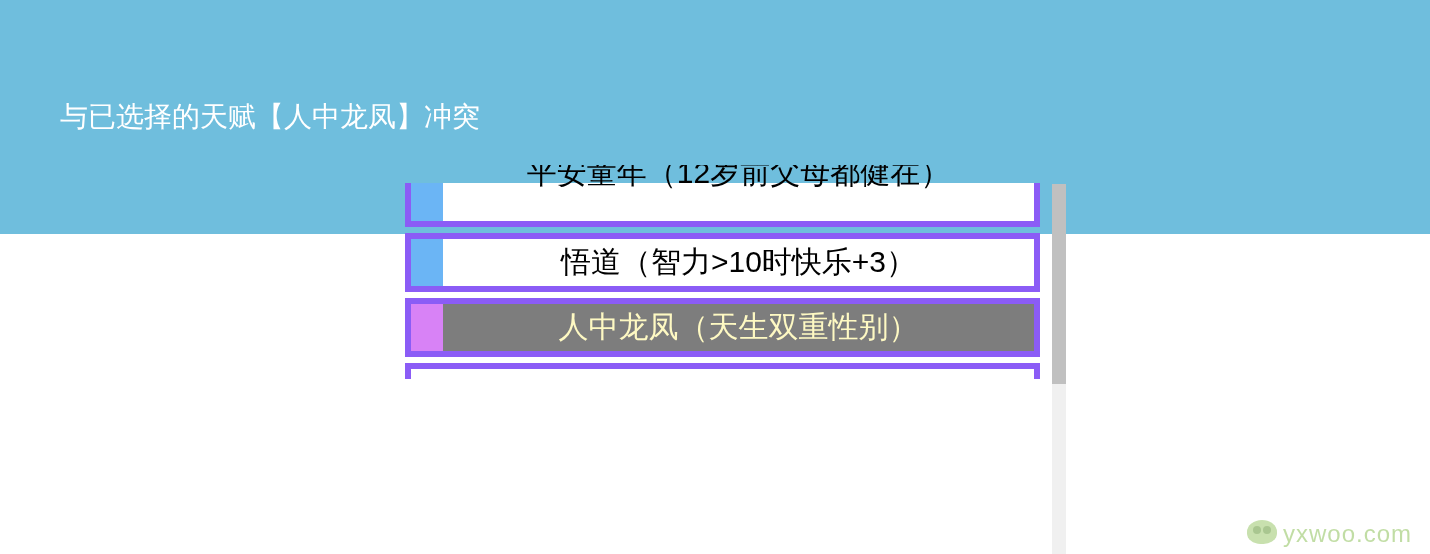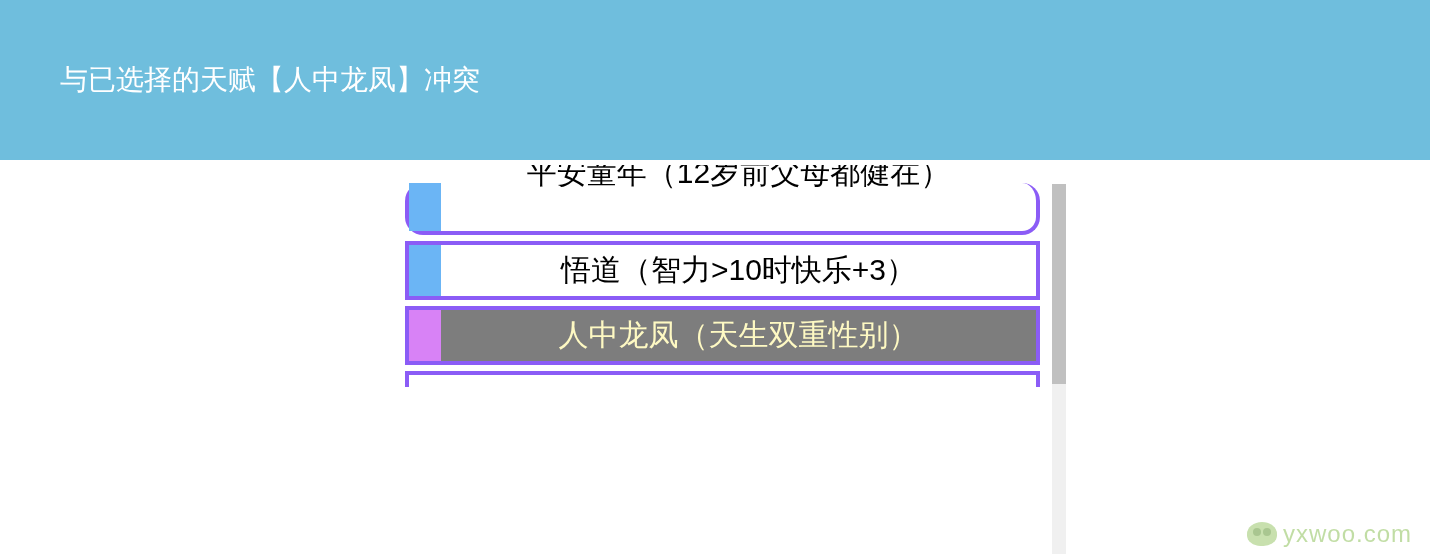--- a/index.html
+++ b/index.html
@@ -11,48 +11,47 @@
       font-family: "Microsoft YaHei", "PingFang SC", sans-serif;
       background: #ffffff;
       width: 1430px;
       height: 554px;
       overflow: hidden;
       position: relative;
     }
     .banner {
       background: #6fbedd;
       width: 100%;
-      height: 160px;
+      height: 234px;
       display: flex;
       align-items: center;
       padding-left: 60px;
     }
     .banner-text {
       color: #ffffff;
       font-size: 28px;
       font-weight: 400;
     }
     .talent-list {
       position: absolute;
       left: 405px;
       top: 183px;
       width: 635px;
     }
     .talent-row {
       display: flex;
       height: 59px;
       margin-bottom: 6px;
-      border: 4px solid #8b5cf6;
+      border: 6px solid #8b5cf6;
       background: #ffffff;
       position: relative;
     }
     .talent-row.cutoff-top {
-      height: 52px;
+      height: 44px;
       border-top: none;
-      border-radius: 18px;
     }
     .talent-row.cutoff-bottom {
       height: 16px;
       border-bottom: none;
     }
     .color-bar {
       width: 32px;
       height: 100%;
       flex-shrink: 0;
     }
@@ -103,21 +102,20 @@
     }
     .watermark {
       position: absolute;
       right: 18px;
       bottom: 6px;
       font-size: 24px;
       color: #b7d896;
       font-weight: 400;
       letter-spacing: 1px;
       display: flex;
-      align-items: center;
       gap: 6px;
       opacity: 0.85;
     }
     .watermark-icon {
       width: 30px;
       height: 24px;
       background: #b7d896;
       border-radius: 50% 50% 45% 45%;
       position: relative;
       opacity: 0.9;

